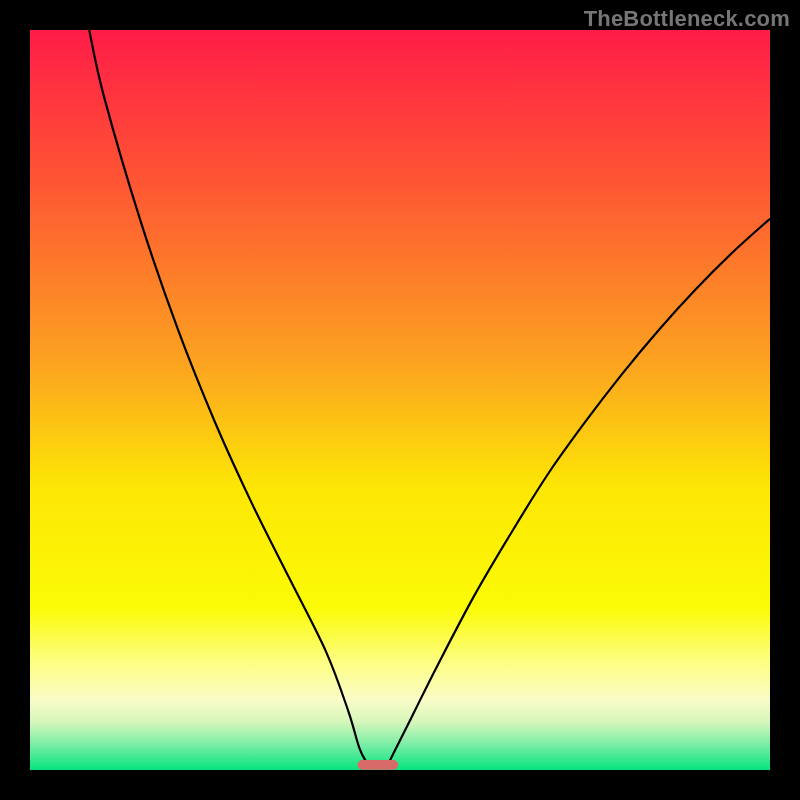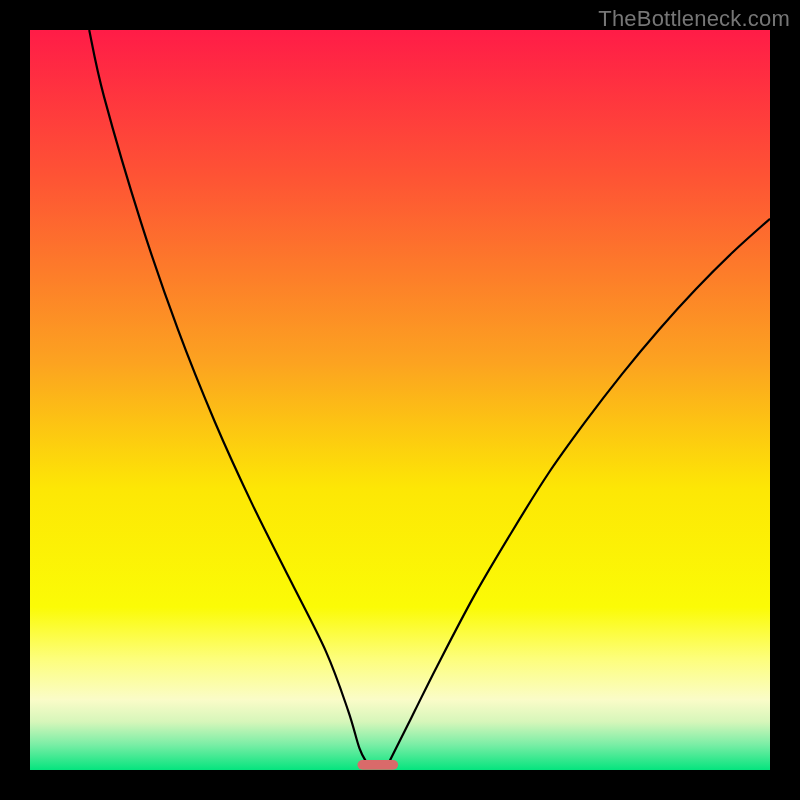--- a/index.html
+++ b/index.html
@@ -18,21 +18,21 @@
     width: 740px;
     height: 740px;
     background: #000;
   }
   .watermark {
     position: absolute;
     top: 6px;
     right: 10px;
     color: #767676;
     font-size: 22px;
-    font-weight: 400;
+    font-weight: 700;
     letter-spacing: 0.2px;
     z-index: 5;
   }
   svg {
     display: block;
   }
 </style>
 </head>
 <body>
 

